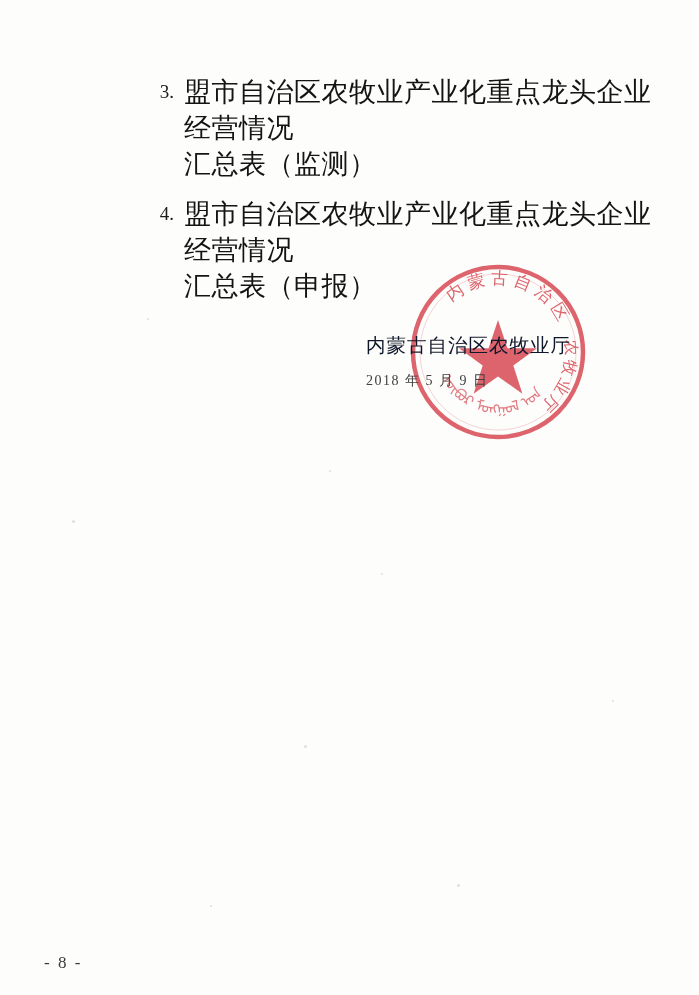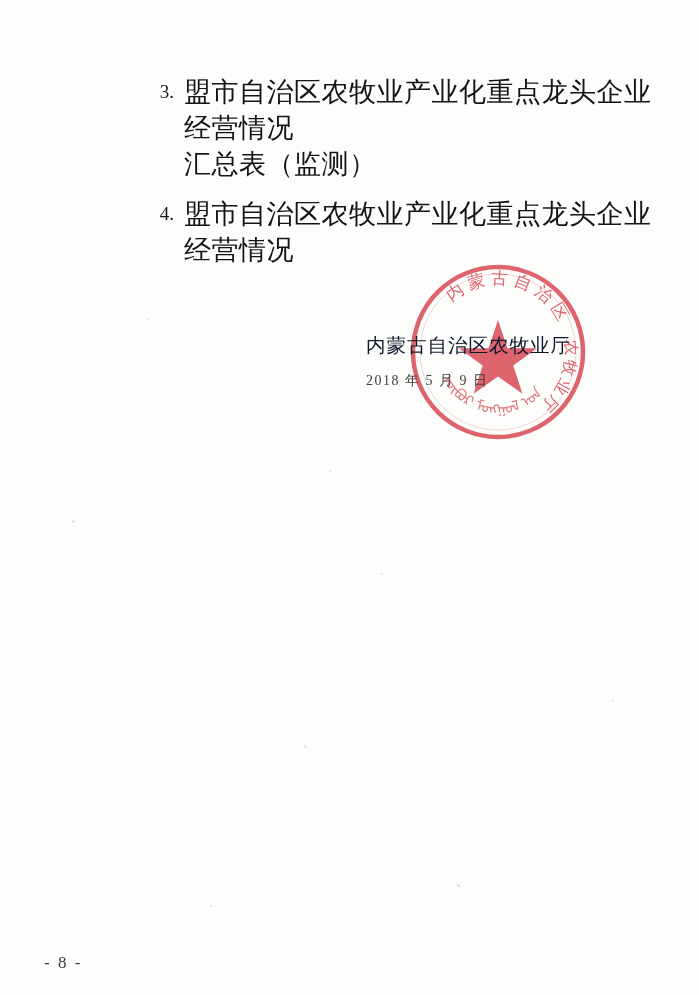--- a/index.html
+++ b/index.html
@@ -142,20 +142,21 @@
         <div class="list-text">
           <span class="l1">盟市自治区农牧业产业化重点龙头企业经营情况</span>
           <span class="l2">汇总表（监测）</span>
         </div>
       </div>
 
       <div class="list-item">
         <div class="list-num">4.</div>
         <div class="list-text">
           <span class="l1">盟市自治区农牧业产业化重点龙头企业经营情况</span>
+          <span class="l2">汇总表（申报）</span>
         </div>
       </div>
 
     </div>
 
     <div class="seal">
       <svg width="180" height="180" viewBox="0 0 180 180" xmlns="http://www.w3.org/2000/svg">
         <g opacity="0.82">
           <circle cx="90" cy="90" r="85" fill="none" stroke="#d6434f" stroke-width="4.5"></circle>
           <circle cx="90" cy="90" r="78" fill="none" stroke="#d6434f" stroke-width="0.8" opacity="0.35"></circle>

